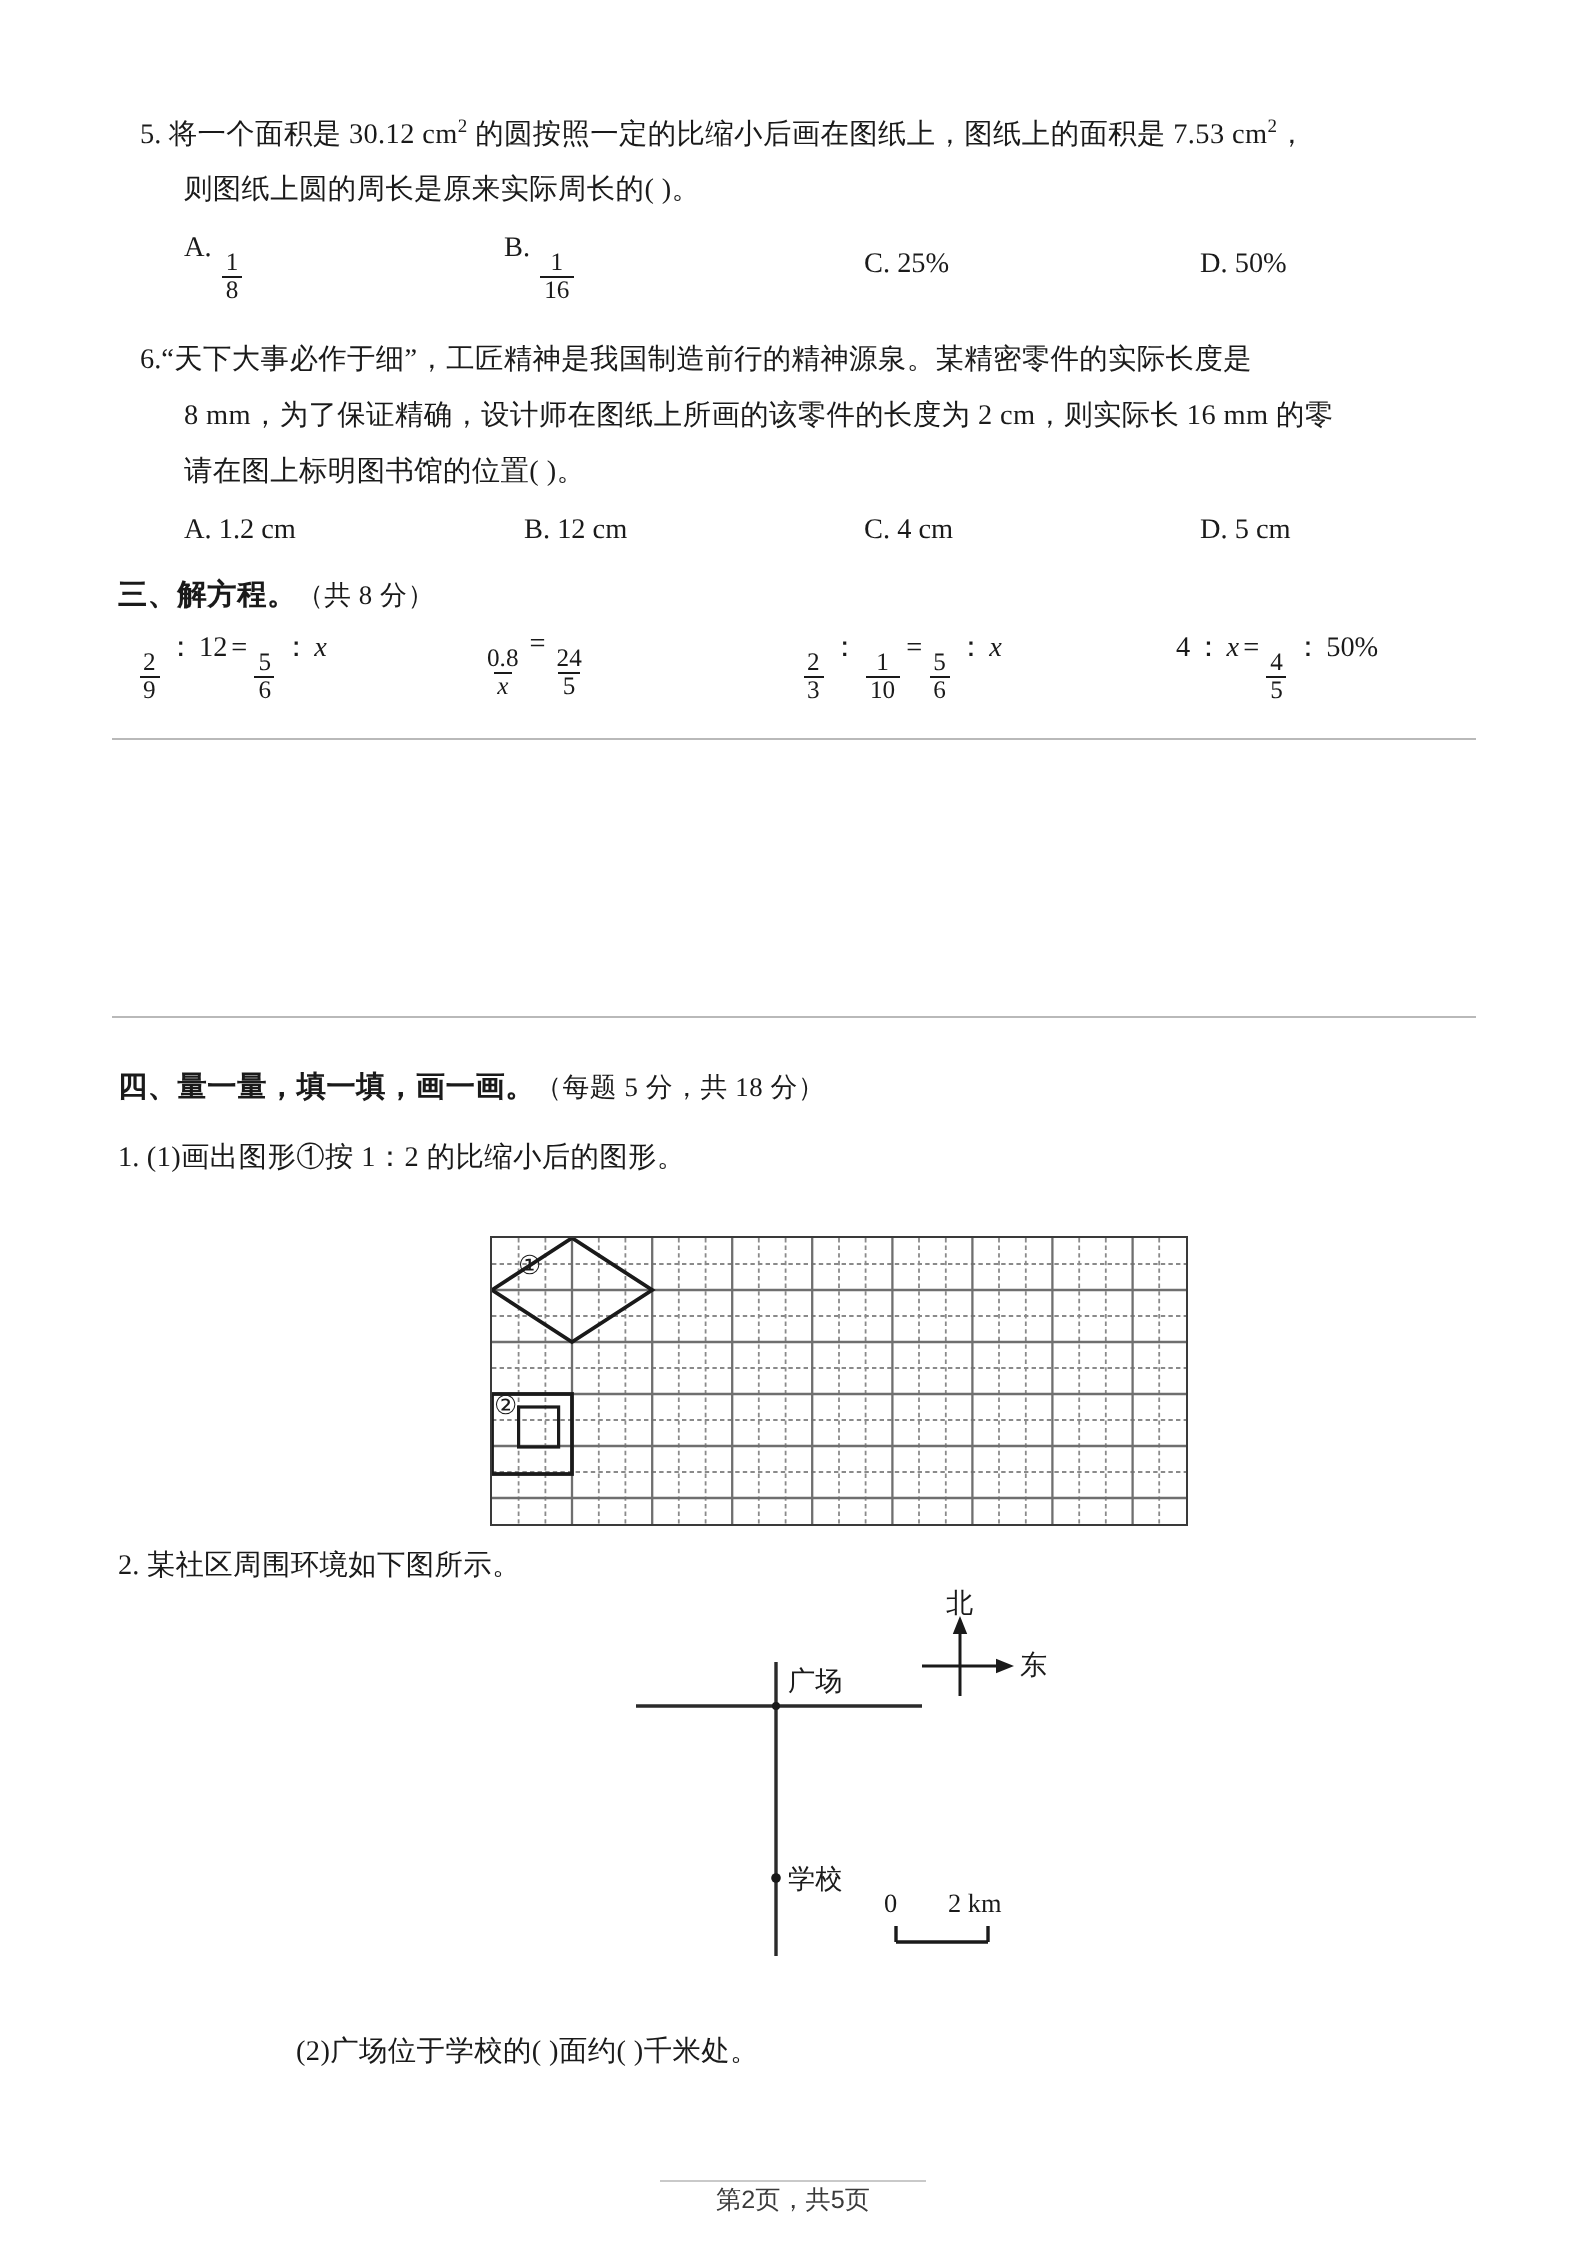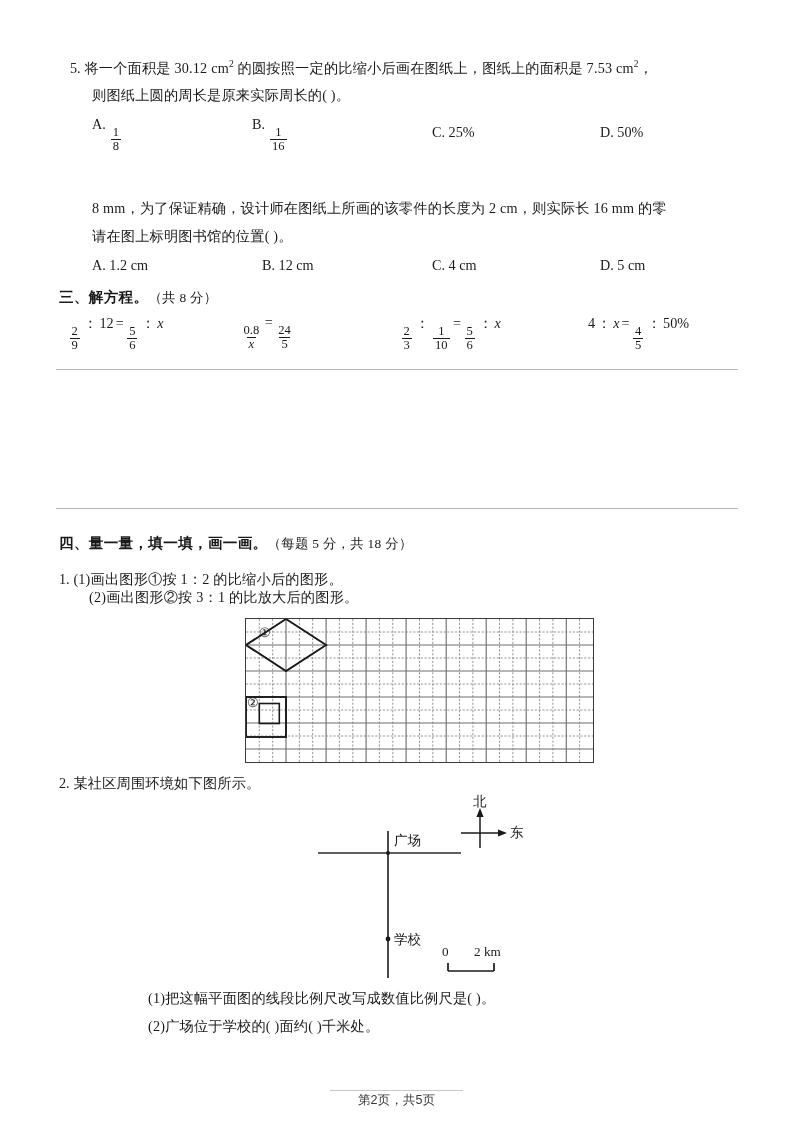--- a/index.html
+++ b/index.html
@@ -164,20 +164,23 @@
   </div>
   <div class="opt" style="left:432px; top:124px;">
     <span>C.</span>
     <span>25%</span>
   </div>
   <div class="opt" style="left:600px; top:124px;">
     <span>D.</span>
     <span>50%</span>
   </div>
 
+  <div class="qline" style="left:70px; top:173px;">
+    <span class="qnum">6.</span><span>“天下大事必作于细”，工匠精神是我国制造前行的精神源泉。某精密零件的实际长度是</span>
+  </div>
   <div class="qline" style="left:92px; top:201px;">8 mm，为了保证精确，设计师在图纸上所画的该零件的长度为 2 cm，则实际长 16 mm 的零</div>
   <div class="qline" style="left:92px; top:229px;">请在图上标明图书馆的位置(        )。</div>
 
   <div class="opt" style="left:92px; top:257px;">
     <span>A.</span>
     <span>1.2 cm</span>
   </div>
   <div class="opt" style="left:262px; top:257px;">
     <span>B.</span>
     <span>12 cm</span>
@@ -239,21 +242,20 @@
   <div class="hr" style="top:508px;"></div>
 
   <div class="sect-title" style="left:59px; top:534px;">
     <span>四、量一量，填一填，画一画。</span><span class="light">（每题 5 分，共 18 分）</span>
   </div>
 
   <div class="qline" style="left:59px; top:572px;">
     <span class="qnum">1.</span>
     <span>(1)画出图形①按 1：2 的比缩小后的图形。</span>
   </div>
-  <div class="qline" style="left:89px; top:590px;">(2)画出图形②按 3：1 的比放大后的图形。</div>
 
   <div id="grid-figure">
     <svg class="gcanvas" viewBox="0 0 347 143" preserveAspectRatio="none">
       <g stroke="#8a8a8a" stroke-width="0.9" stroke-dasharray="2.2 1.6">
 
         <line x1="13.3" y1="0" x2="13.3" y2="143"></line>
         <line x1="26.7" y1="0" x2="26.7" y2="143"></line>
         <line x1="53.4" y1="0" x2="53.4" y2="143"></line>
         <line x1="66.7" y1="0" x2="66.7" y2="143"></line>
         <line x1="93.4" y1="0" x2="93.4" y2="143"></line>
@@ -332,19 +334,18 @@
     </svg>
 
     <div class="maplabel" style="left:76px; top:39px;">广场</div>
     <div class="maplabel" style="left:76px; top:138px;">学校</div>
     <div class="maplabel" style="left:155px; top:0px;">北</div>
     <div class="maplabel" style="left:192px; top:31px;">东</div>
     <div class="maplabel" style="left:124px; top:151px; font-size:13.2px;">0</div>
     <div class="maplabel" style="left:156px; top:151px; font-size:13.2px;">2 km</div>
   </div>
 
-  <div class="qline" style="left:148px; top:991px;">(1)把这幅平面图的线段比例尺改写成数值比例尺是(                )。</div>
   <div class="qline" style="left:148px; top:1019px;">(2)广场位于学校的(        )面约(        )千米处。</div>
 
   <div class="footrule"></div>
   <div id="footer">第2页，共5页</div>
 
 </div>
 
 </body></html>

